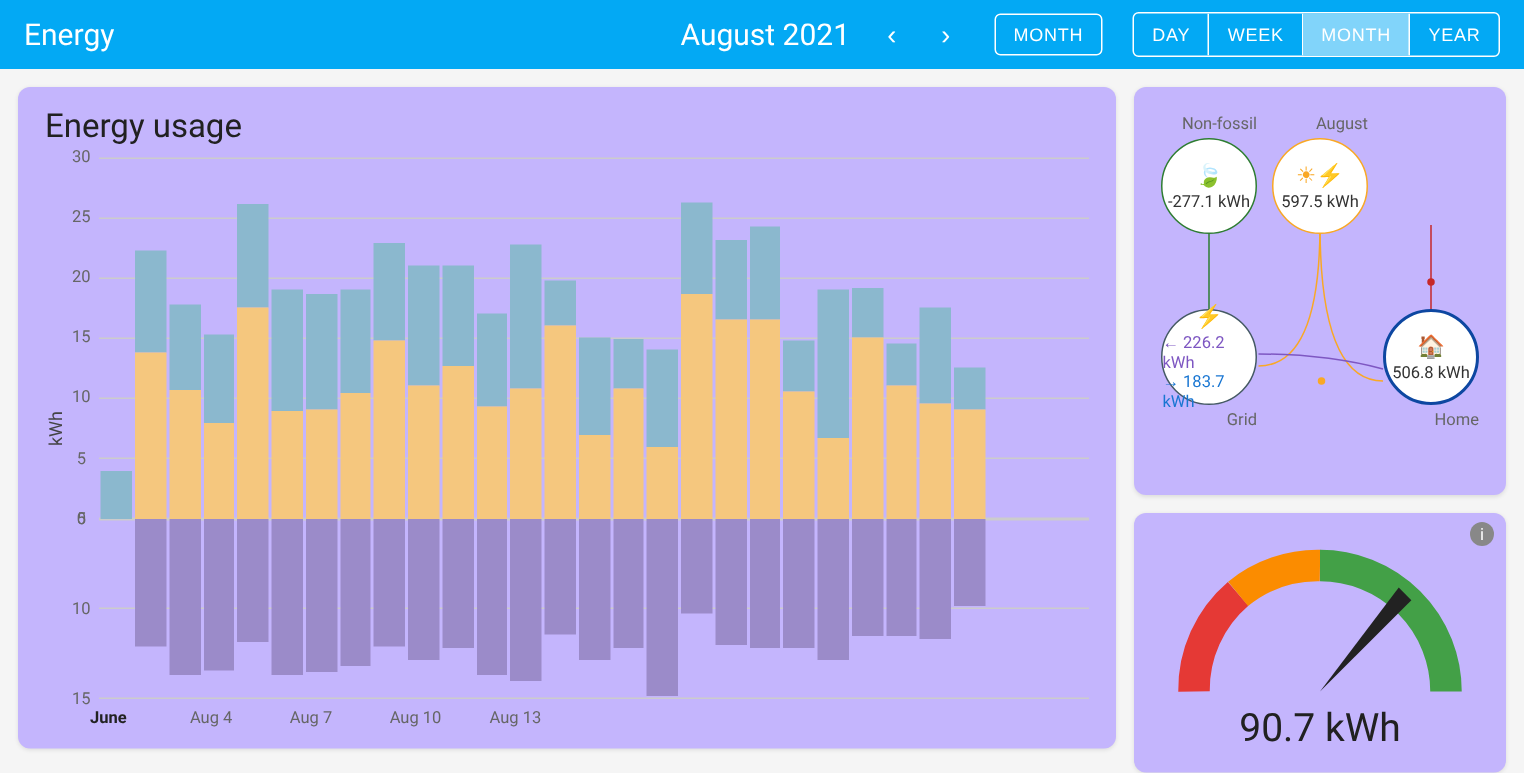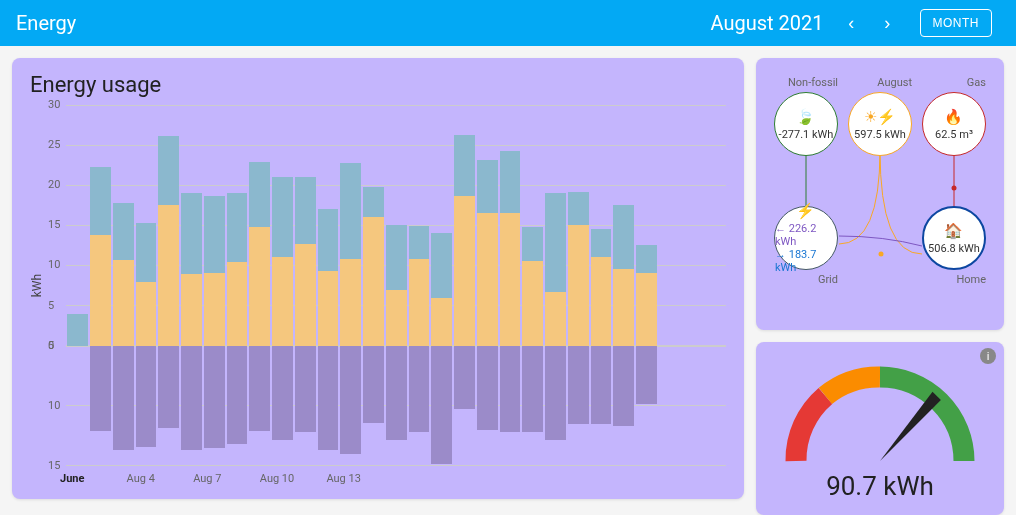--- a/index.html
+++ b/index.html
@@ -15,21 +15,21 @@
 .range-btn:last-child{border-right:none}
 .range-btn.active{background:#81D4FA}
 .page{display:flex;padding:12px;gap:12px;align-items:flex-start}
 .card{background:#c4b5fd;border-radius:8px;box-shadow:0 1px 3px rgba(0,0,0,.1);padding:14px 18px}
 .left{flex:1}
 .right{width:248px;display:flex;flex-direction:column;gap:12px}
 .card h2{margin:0 0 8px 0;font-size:22px;font-weight:400}
 
 .chart-wrap{position:relative;height:380px;display:flex;flex-direction:column}
 .chart-rows{display:flex;flex:1}
-.y-col{display:flex;flex-direction:column;font-size:11px;color:#666;text-align:left;padding-right:6px}
+.y-col{display:flex;flex-direction:column;font-size:11px;color:#666;text-align:center;padding-right:6px}
 .y-top{flex:30;display:flex;flex-direction:column;justify-content:space-between}
 .y-bot{flex:15;display:flex;flex-direction:column;justify-content:space-between}
 .y-lbl{height:0;line-height:0}
 .y-unit{font-size:12px;color:#444;writing-mode:vertical-rl;transform:rotate(180deg);align-self:center;margin-right:4px}
 .plot{flex:1;position:relative;display:flex}
 .grid{position:absolute;inset:0;display:flex;flex-direction:column}
 .grid .gtop{flex:30;display:flex;flex-direction:column;justify-content:space-between}
 .grid .gbot{flex:15;display:flex;flex-direction:column;justify-content:space-between}
 .grid hr{margin:0;border:none;border-top:1px solid #ccc;height:0}
 .bars{position:absolute;inset:0;display:flex;gap:2px;padding:0 1px}
@@ -61,20 +61,26 @@
 </style>
 </head>
 <body>
 
 <div class="appbar">
   <h1>Energy</h1>
   <span class="date-lbl">August 2021</span>
   <button class="nav-btn">‹</button>
   <button class="nav-btn">›</button>
   <button class="today-btn">MONTH</button>
+  <div class="range-seg">
+    <button class="range-btn">DAY</button>
+    <button class="range-btn">WEEK</button>
+    <button class="range-btn active">MONTH</button>
+    <button class="range-btn">YEAR</button>
+  </div>
 </div>
 
 <div class="page">
 
   <div class="card left">
     <h2>Energy usage</h2>
     <div class="chart-wrap">
       <div class="chart-rows">
         <div class="y-unit">kWh</div>
         <div class="y-col" id="y-col">
@@ -395,27 +401,20 @@
             <span>-277.1 kWh</span>
           </div>
         </div>
         <div class="node" style="left:74px;top:0">
           <div class="tlabel">August</div>
           <div class="circ" style="border-color:#F9A825">
             <span class="ic" style="color:#F9A825">☀⚡</span>
             <span>597.5 kWh</span>
           </div>
         </div>
-        <div class="node" style="left:148px;top:0">
-          <div class="tlabel">Gas</div>
-          <div class="circ" style="border-color:#C62828">
-            <span class="ic" style="color:#C62828">🔥</span>
-            <span>62.5 m³</span>
-          </div>
-        </div>
         <div class="node" style="left:0;top:130px">
           <div class="circ" style="border-color:#455A64">
             <span class="ic" style="color:#455A64">⚡</span>
             <span class="grid-val grid-out">← <span>226.2 kWh</span></span>
             <span class="grid-val grid-in">→ <span>183.7 kWh</span></span>
           </div>
           <div class="nlabel">Grid</div>
         </div>
         <div class="node" style="left:148px;top:130px">
           <div class="circ" style="border-color:#0D47A1;border-width:2.5px">

